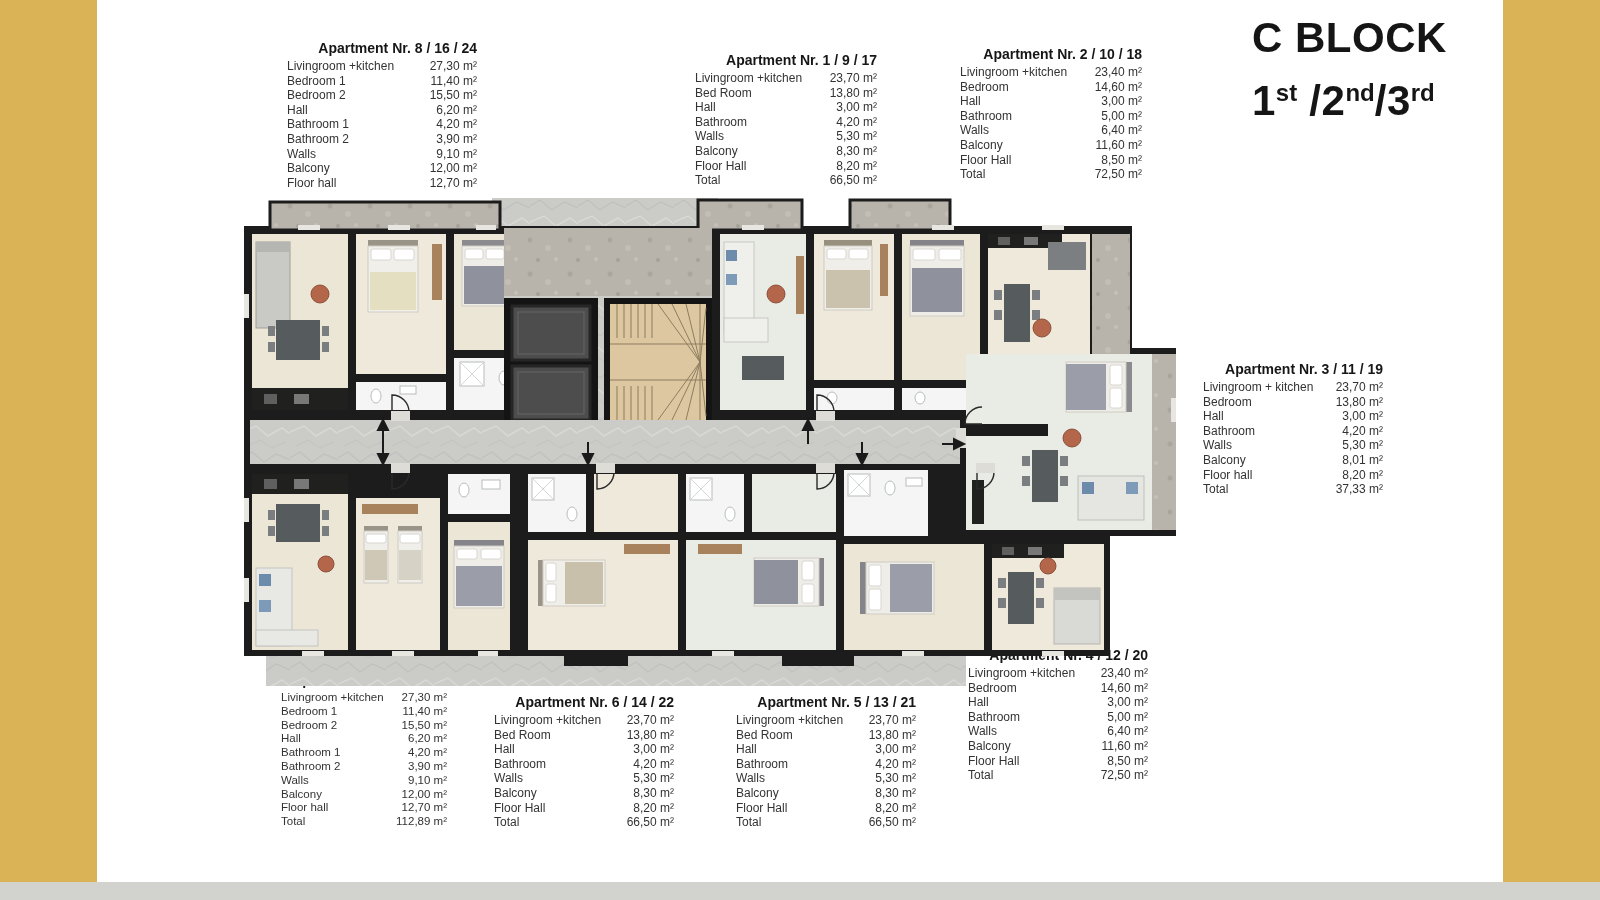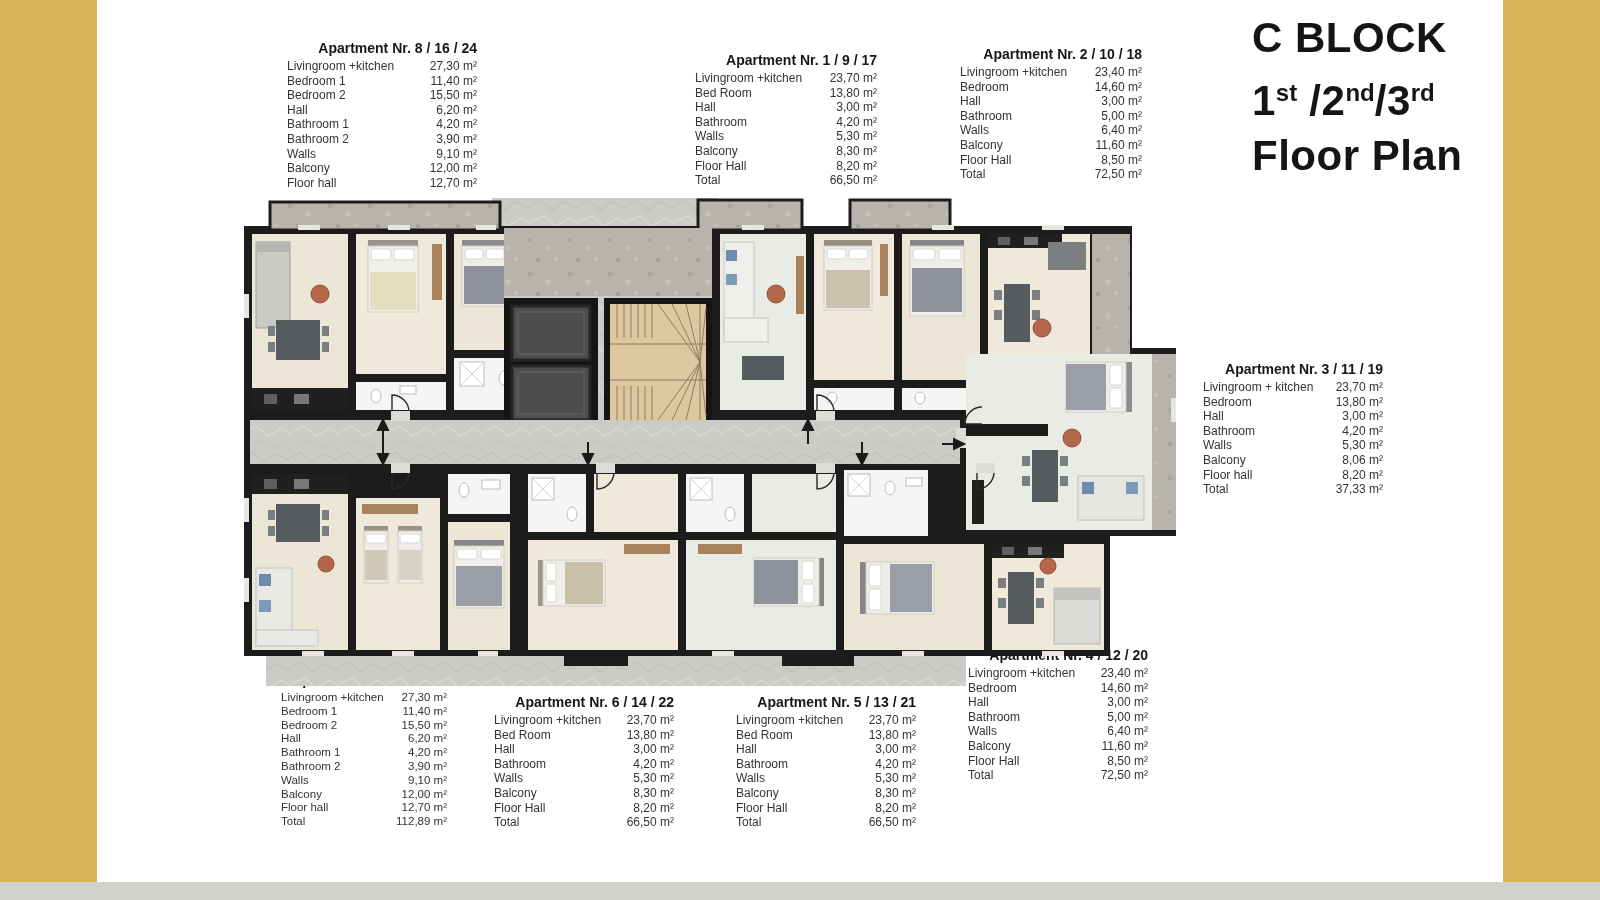--- a/index.html
+++ b/index.html
@@ -43,21 +43,20 @@
 
 <div class="stage">
 
   <div class="accent-bar left" style="background: rgb(217, 179, 85);"></div>
   <div class="accent-bar right" style="background: rgb(217, 179, 85);"></div>
   <div class="bottom-bar" style="background: rgb(210, 210, 207);"></div>
 
   <div class="main-title">
     <div>C BLOCK</div>
     <div><span>1</span><span class="sup">st</span><span> /2</span><span class="sup">nd</span><span>/3</span><span class="sup">rd</span></div>
-    <div>Floor Plan</div>
   </div>
 
   <div class="spec" style="left:287px;top:40px;width:190px">
     <div class="spec-title">Apartment Nr. 8 / 16 / 24</div>
     <div class="spec-rows">
         <div class="row">
           <span class="lbl">Livingroom +kitchen</span>
           <span class="val">27,30 m²</span>
         </div>
         <div class="row">
@@ -189,21 +188,21 @@
         <div class="row">
           <span class="lbl">Bathroom</span>
           <span class="val">4,20 m²</span>
         </div>
         <div class="row">
           <span class="lbl">Walls</span>
           <span class="val">5,30 m²</span>
         </div>
         <div class="row">
           <span class="lbl">Balcony</span>
-          <span class="val">8,06 m²</span>
+          <span class="val">8,01 m²</span>
         </div>
         <div class="row">
           <span class="lbl">Floor hall</span>
           <span class="val">8,20 m²</span>
         </div>
         <div class="row">
           <span class="lbl">Total</span>
           <span class="val">37,33 m²</span>
         </div>
       </div>

